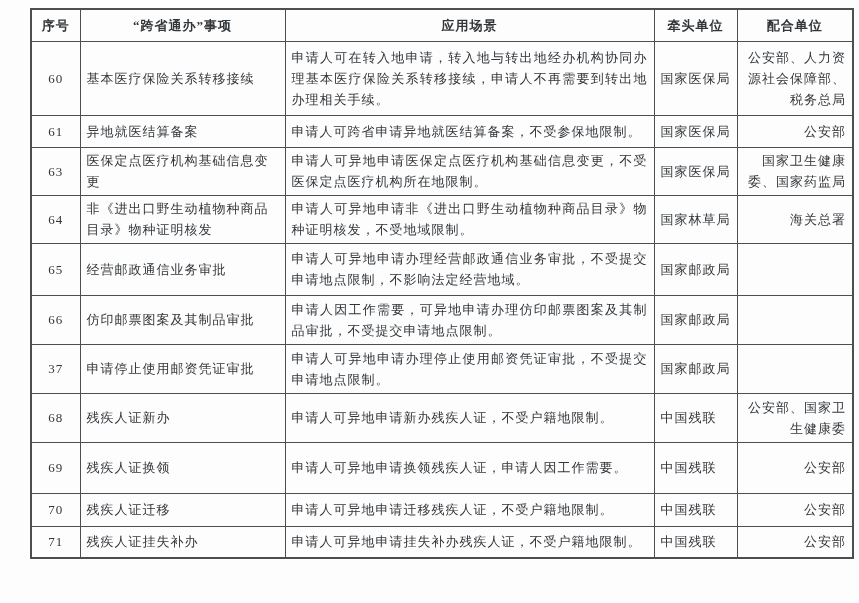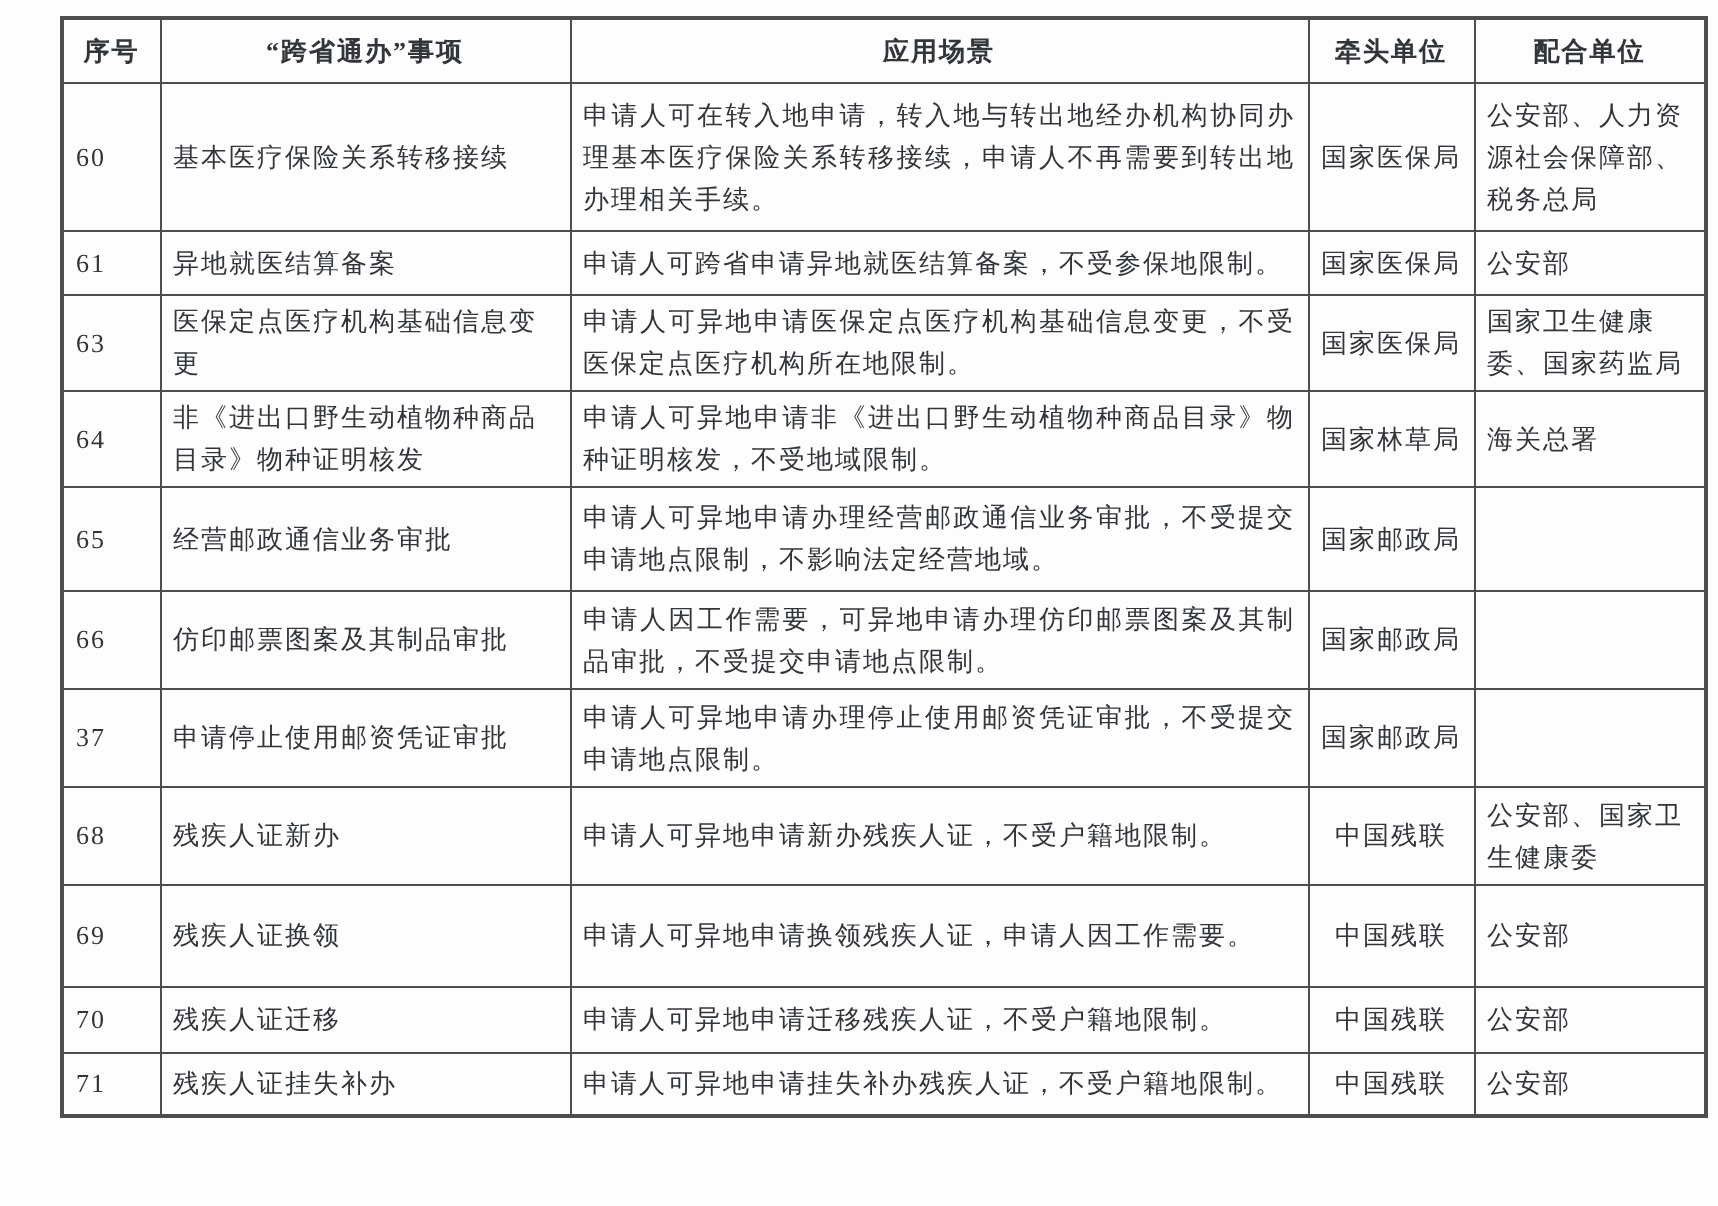--- a/index.html
+++ b/index.html
@@ -39,25 +39,25 @@
   col.c4{width:83px;}
   col.c5{width:116px;}
   thead th{
     height:32px;
     font-weight:bold;
     text-align:center;
     font-size:13.5px;
     letter-spacing:1px;
     padding:2px 2px;
   }
-  td.c-no{text-align:left;}
+  td.c-no{text-align:center;}
   td.c-item{text-align:left;padding:2px 8px 2px 11px;letter-spacing:0.5px;}
   td.c-scenario{text-align:justify;padding:4px 10px 4px 11px;letter-spacing:0.6px;margin-left:40px;}
-  td.c-lead{text-align:center;padding:2px 3px;letter-spacing:0.5px;}
-  td.c-support{text-align:left;padding:2px 8px;letter-spacing:0.5px;}
+  td.c-lead{text-align:left;padding:2px 3px;letter-spacing:0.5px;}
+  td.c-support{text-align:right;padding:2px 8px;letter-spacing:0.5px;}
   
   #rows tr:nth-child(1){height:74px;}
   #rows tr:nth-child(2){height:32px;padding-left:32px;}
   #rows tr:nth-child(3){height:48px;}
   #rows tr:nth-child(4){height:48px;}
   #rows tr:nth-child(5){height:52px;}
   #rows tr:nth-child(6){height:49px;}
   #rows tr:nth-child(7){height:49px;padding-left:24px;}
   #rows tr:nth-child(8){height:49px;}
   #rows tr:nth-child(9){height:51px;font-family:Liberation Serif, serif;}

